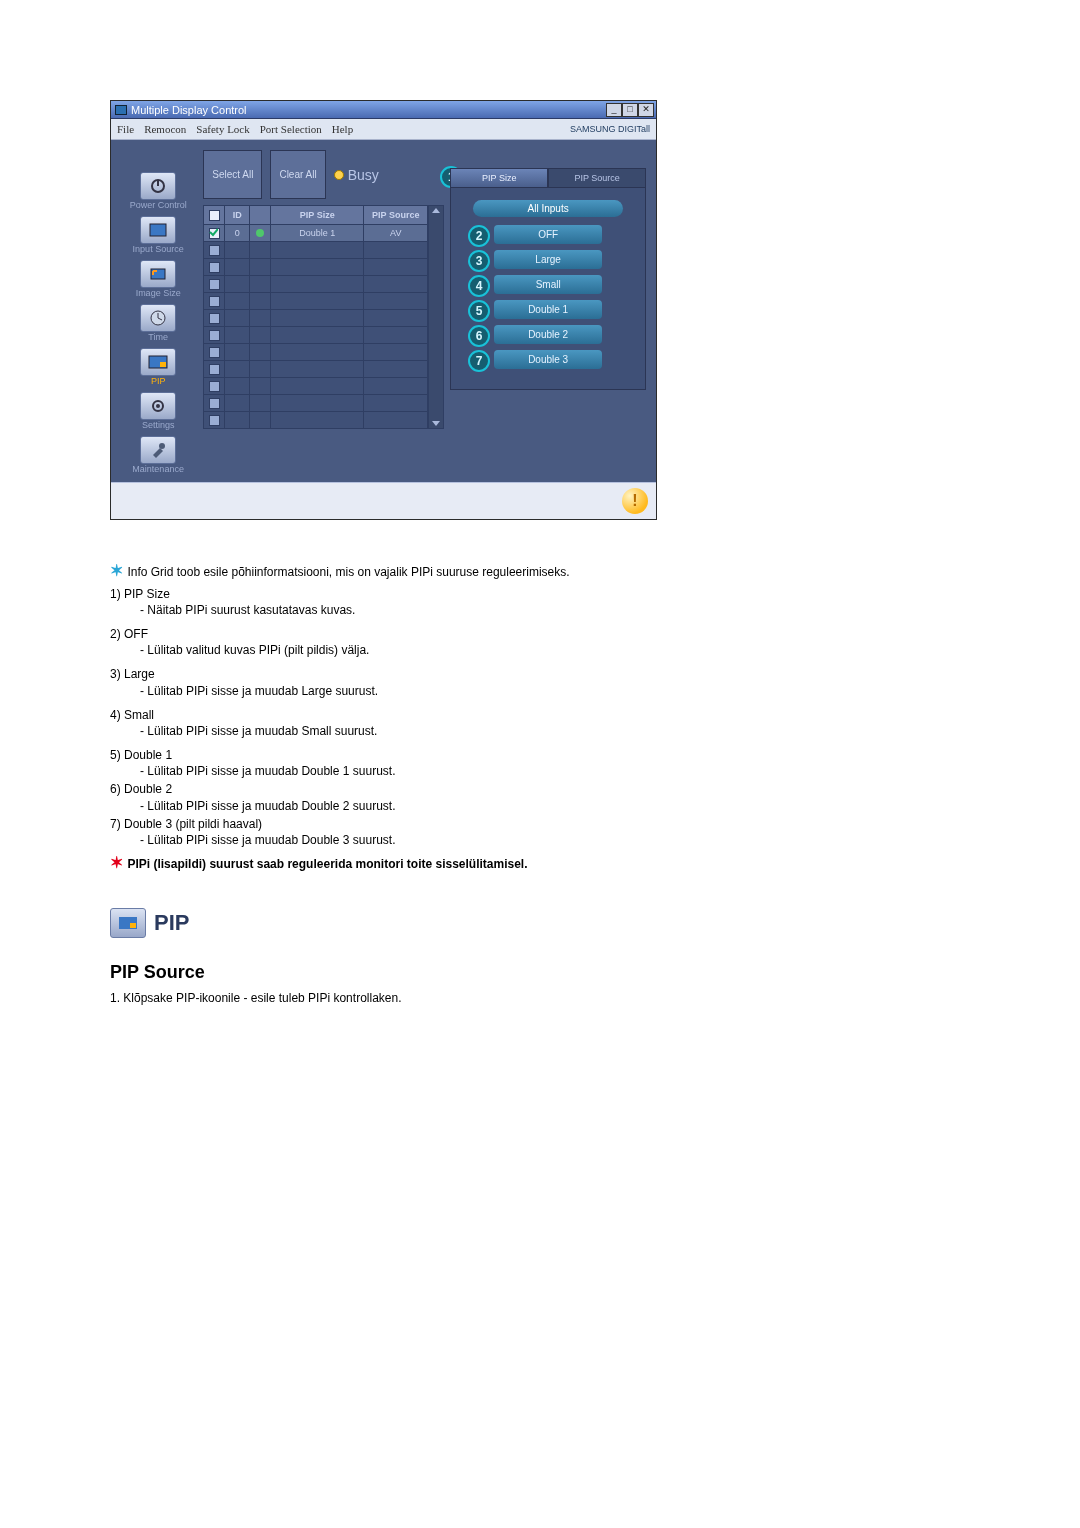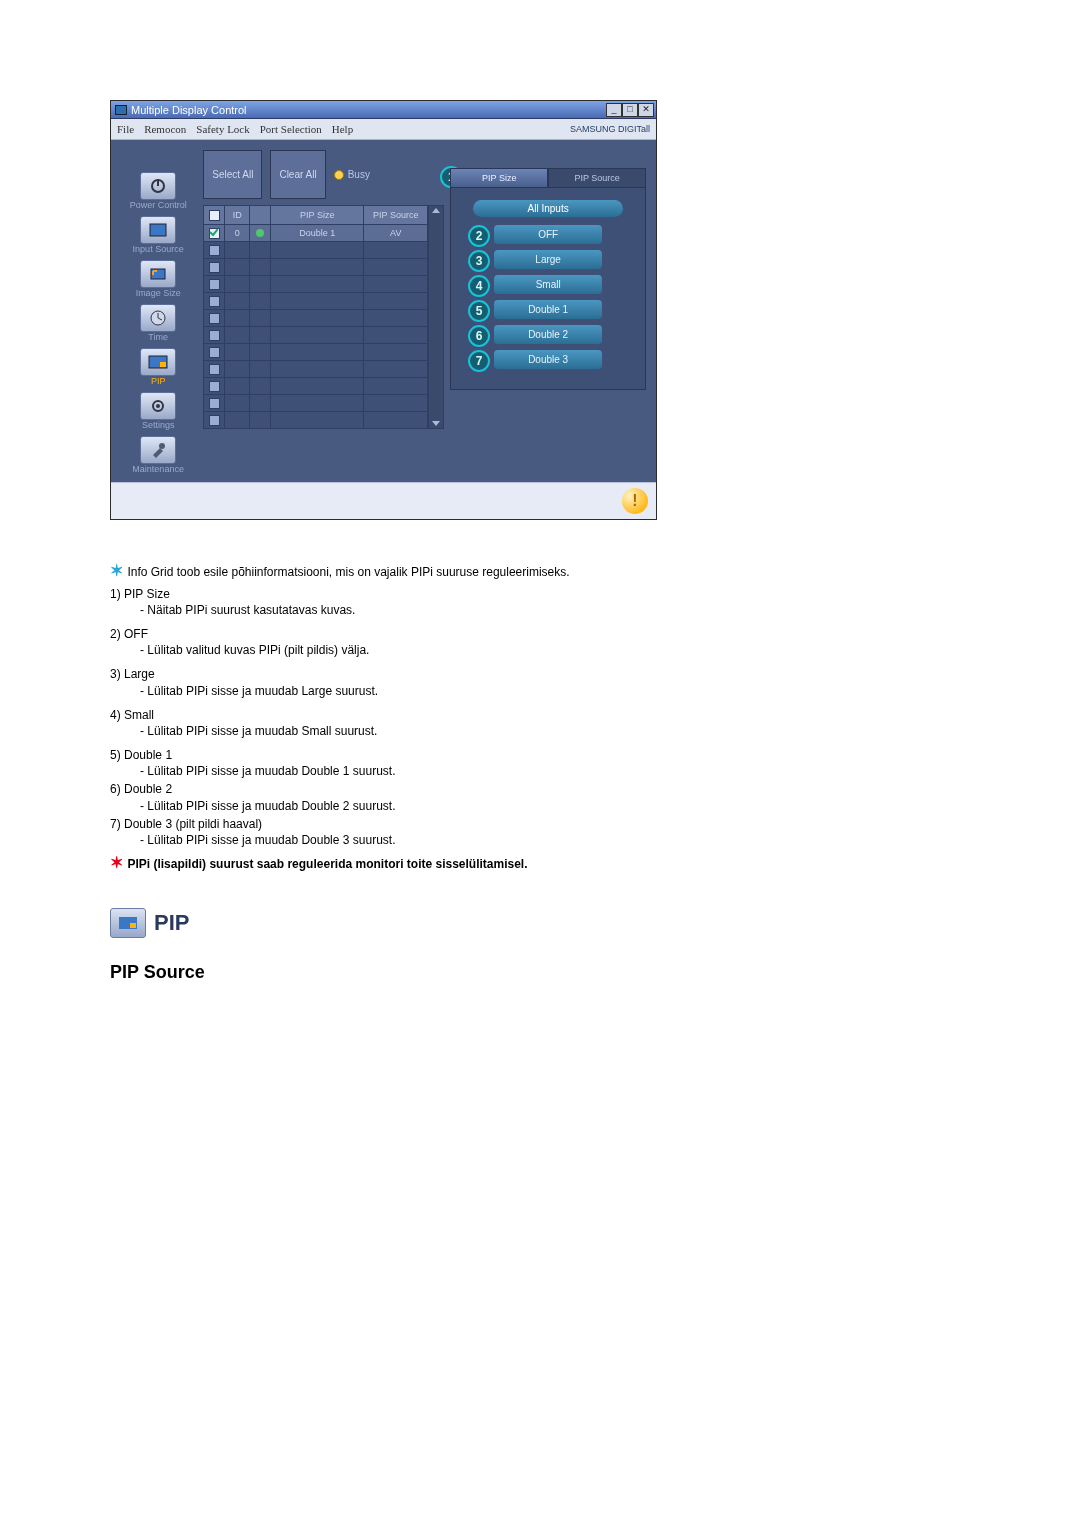--- a/index.html
+++ b/index.html
@@ -18,25 +18,25 @@
 
 .sidebar { width:80px; display:flex; flex-direction:column; gap:6px; padding-top:22px; }
 .sbitem { display:flex; flex-direction:column; align-items:center; gap:0; color:#9aa9cc; font-size:9px; text-align:center; }
 .sbitem.active { color:#ffb20a; }
 .sbicon { width:34px; height:26px; background:linear-gradient(#dfe7f7,#9aa9c9); border:1px solid #5d6f99; border-radius:3px; display:flex; align-items:center; justify-content:center; }
 .sbicon svg { display:block; }
 
 .centercol { flex:1; }
 .toolbar { display:flex; align-items:center; gap:8px; margin-bottom:6px; }
 .tbtn { background:#5d6f99; border:1px solid #2b3554; padding:18px 8px; font-size:10px; color:#cfd9f0; }
-.busy { display:flex; align-items:center; gap:4px; color:#b8c5e6; font-size:10px; }
+.busy { display:flex; align-items:center; gap:4px; color:#b8c5e6; font-size:14px; }
 .busy .dot { width:8px; height:8px; border-radius:50%; background:#ffd24d; border:1px solid #a07b00; }
 .gridwrap { display:flex; }
 .grid { border-collapse:collapse; width:225px; }
-.grid th { background:#64759e; border:1px solid #2f3e63; color:#c9d3ee; font-size:9px; font-weight:normal; height:16px; }
+.grid th { background:#64759e; border:1px solid #2f3e63; color:#c9d3ee; font-size:9px; font-weight:bold; height:16px; }
 .grid td { background:#3f5077; border:1px solid #2f3e63; height:14px; }
 .grid td.chk { width:18px; text-align:center; }
 .grid .cbox { width:9px; height:9px; background:#9aadd4; border:1px solid #2f3e63; margin:0 auto; }
 .grid .row0 td { background:#5b6d94; color:#c9d3ee; font-size:9px; text-align:center; }
 .grid .statdot { width:8px; height:8px; border-radius:50%; background:#4fc86b; margin:0 auto; }
 .scrollhint { width:14px; background:#3a4a6d; border:1px solid #2f3e63; display:flex; flex-direction:column; justify-content:space-between; align-items:center; padding:2px 0; }
 .scrollhint .arr { width:0;height:0;border-left:4px solid transparent;border-right:4px solid transparent; }
 .scrollhint .up{ border-bottom:5px solid #aab9dc; }
 .scrollhint .dn{ border-top:5px solid #aab9dc; }
 
@@ -366,15 +366,16 @@
     <div style="margin-top:4px;"><span class="redstar">✶</span><span class="bold">PIPi (lisapildi) suurust saab reguleerida monitori toite sisselülitamisel.</span></div>
 
     <div class="pip-header">
       <div class="pip-icon">
           <div class="screen"></div>
         </div>
       <span class="pip-title">PIP</span>
     </div>
 
     <div class="section-h">PIP Source</div>
+    <div>1. Klõpsake PIP-ikoonile - esile tuleb PIPi kontrollaken.</div>
   </div>
 
 </div>
 
 </body></html>

